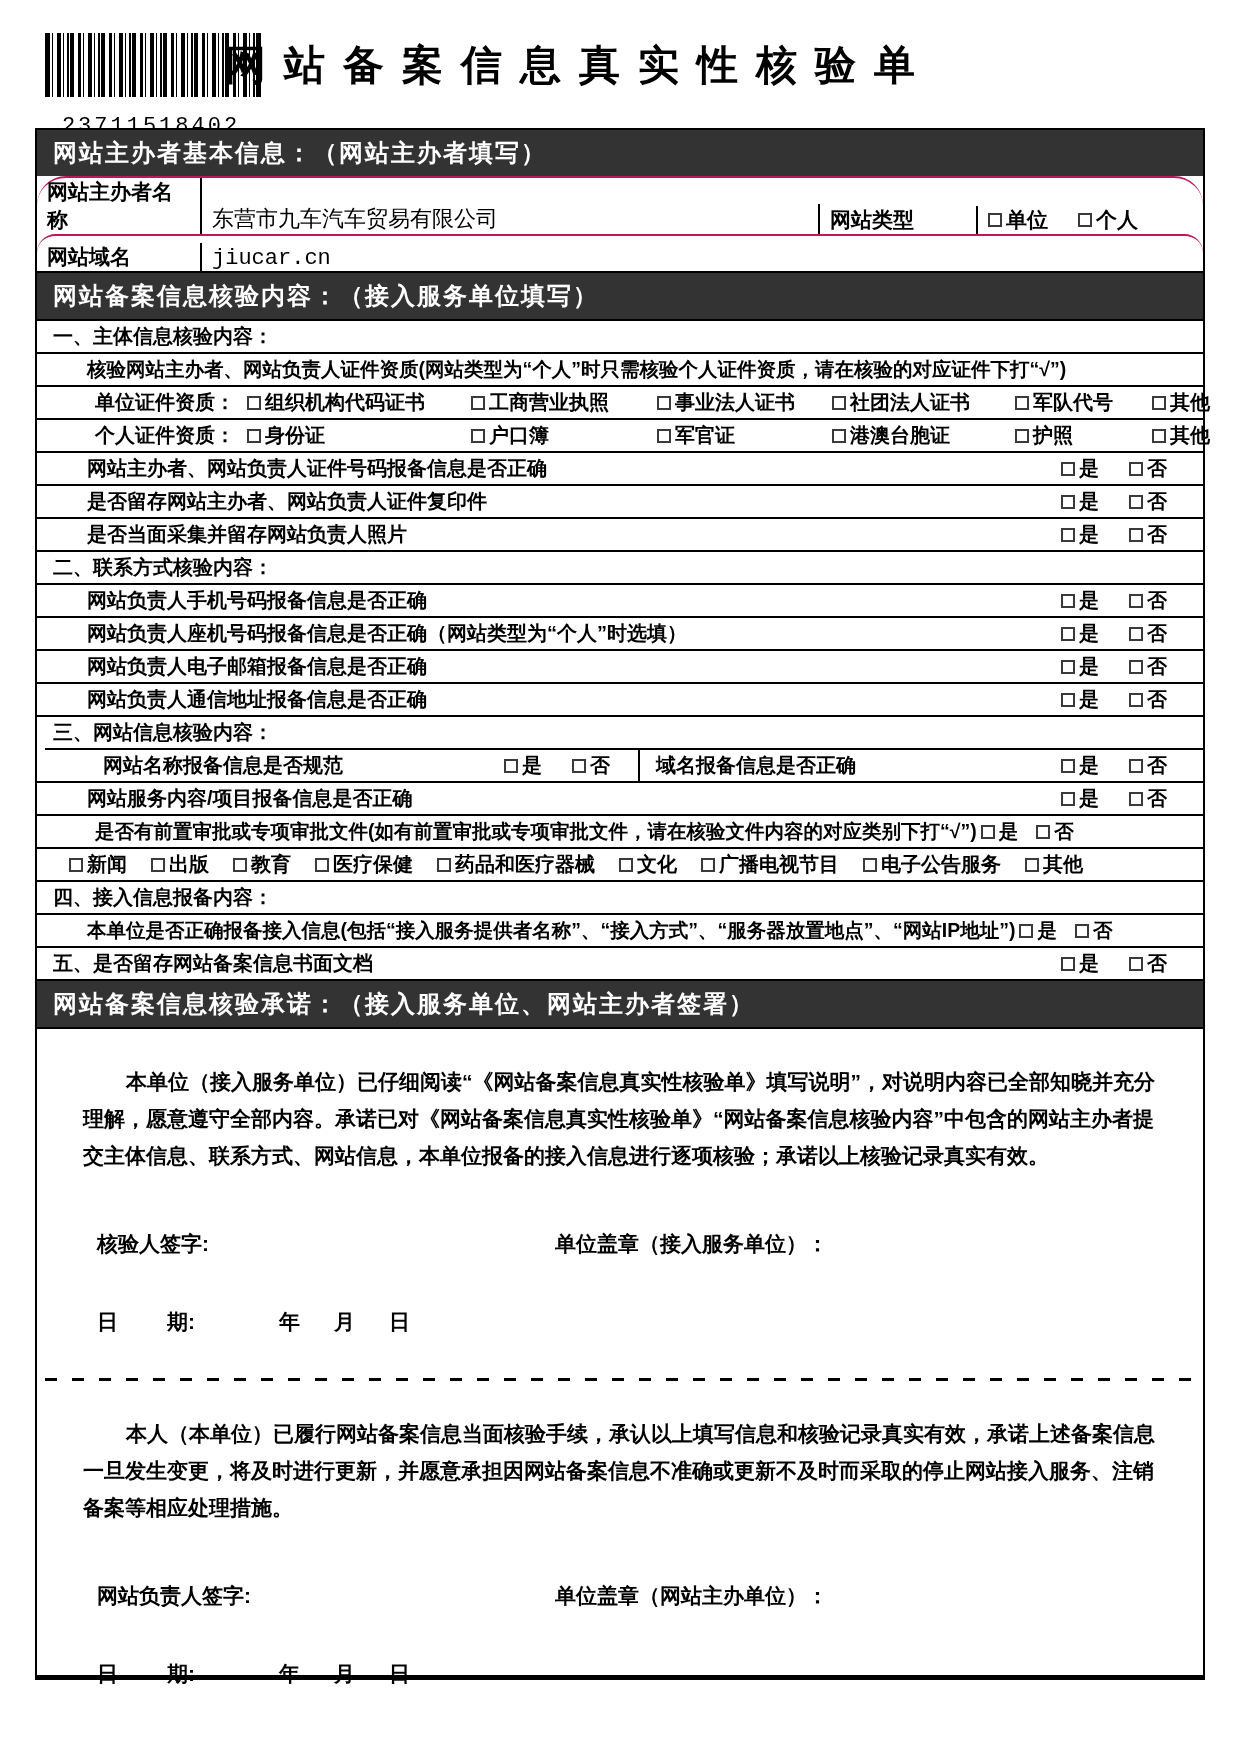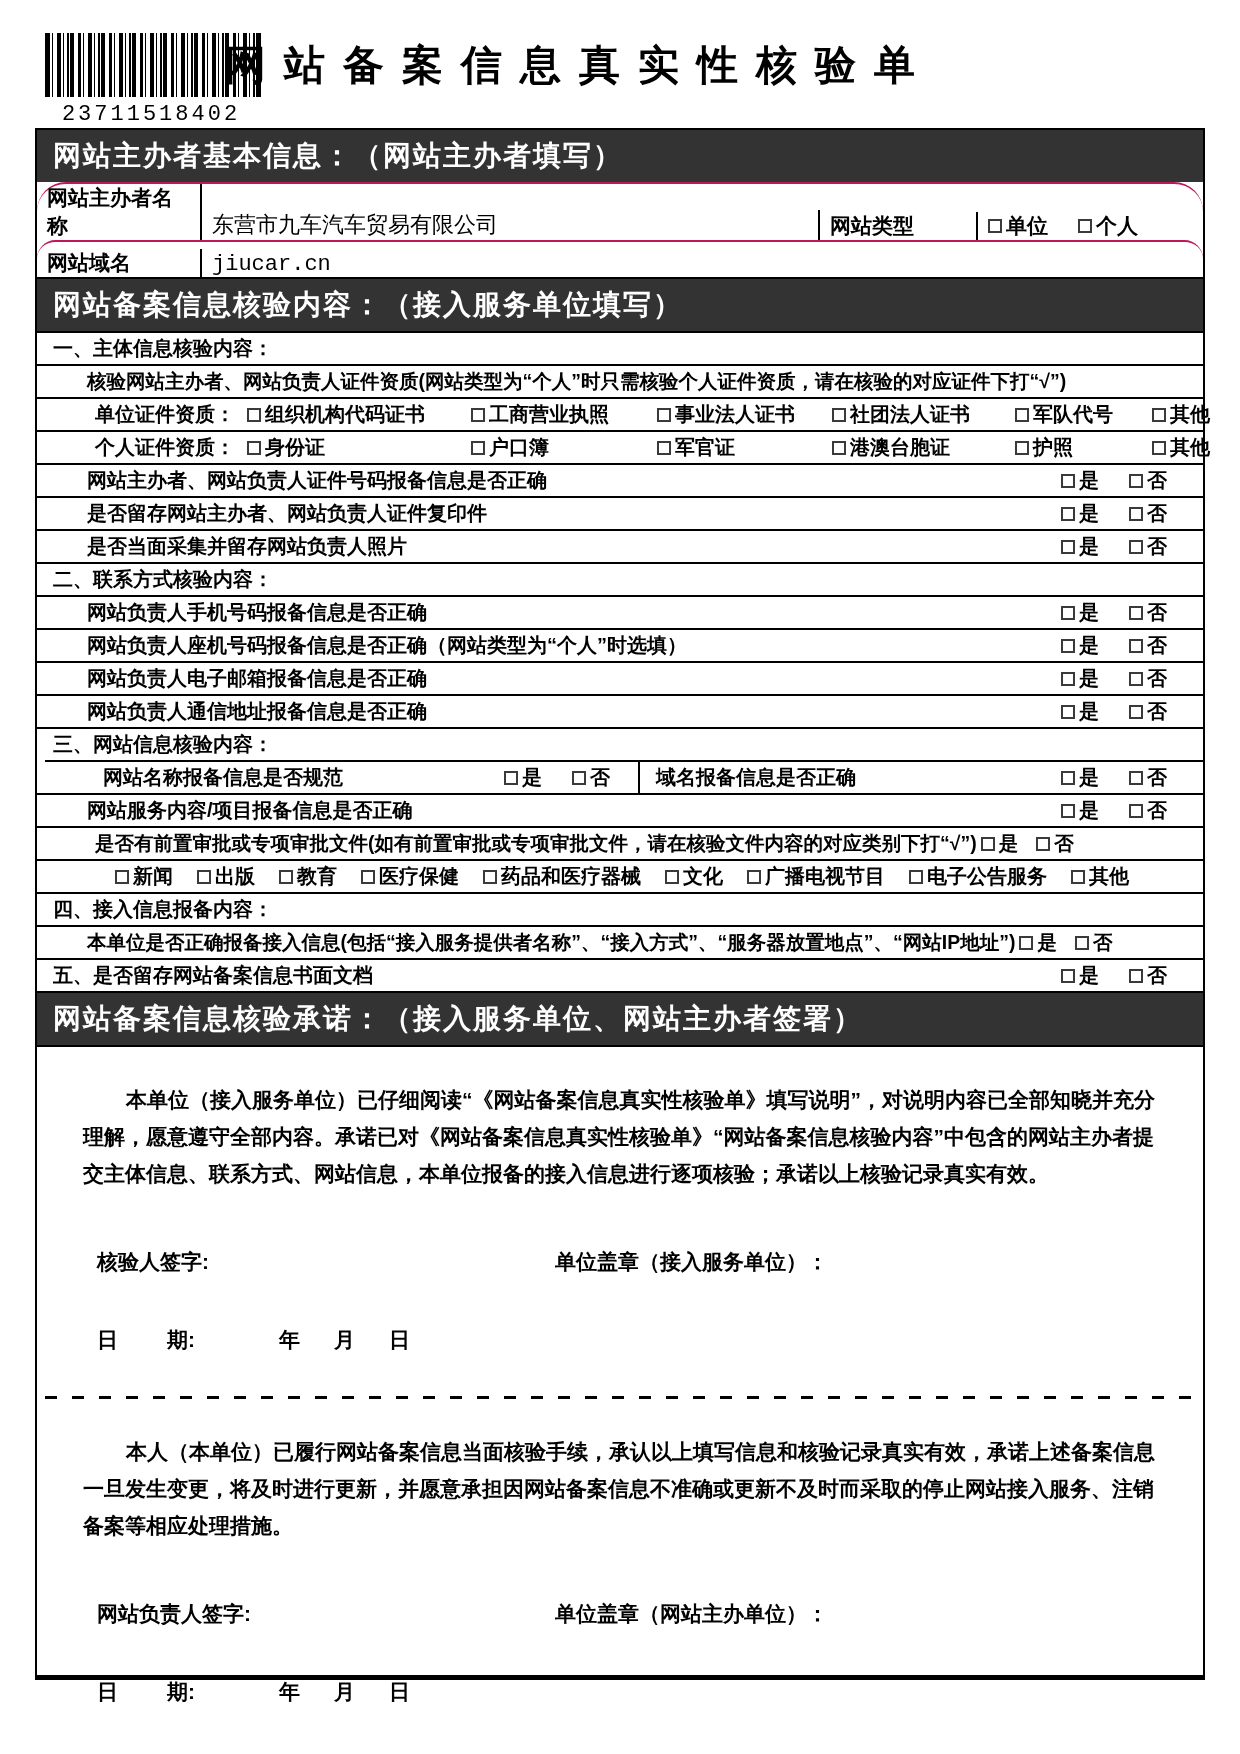--- a/index.html
+++ b/index.html
@@ -13,35 +13,35 @@
   .barcode {
     height:64px; width:212px;
     background:
       repeating-linear-gradient(90deg,
         #000 0 3px, #fff 3px 5px, #000 5px 6px, #fff 6px 10px,
         #000 10px 14px, #fff 14px 16px, #000 16px 17px, #fff 17px 20px,
         #000 20px 22px, #fff 22px 23px, #000 23px 27px, #fff 27px 31px);
     border-left:2px solid #000; border-right:2px solid #000;
   }
   .barcode-num {
-    margin-top:5px; text-align:center; font-family:"Liberation Mono", monospace;
+    margin-top:17px; text-align:center; font-family:"Liberation Mono", monospace;
     font-size:22px; letter-spacing:3px; font-weight:400;
   }
   .doc-title {
     position:absolute; left:180px; right:0; top:8px; 
     font-size:41px; font-weight:700; letter-spacing:18px; white-space:nowrap;
   }
   
   .form {
     position:absolute; top:128px; left:35px; width:1170px; height:1552px;
     border:2px solid #000; border-bottom-width:5px;
     display:flex; flex-direction:column; box-sizing:border-box;
   }
   .bar {
-    background:#333; color:#fff; font-size:28px; font-weight:700;
+    background:#333; color:#fff; font-size:24px; font-weight:700;
     padding:7px 0 7px 16px; letter-spacing:2px; flex:0 0 auto;
   }
   
   .irow { display:flex; align-items:flex-end; border-top:2px solid #be185d; flex:0 0 auto;border-radius:29px; }
   .irow:first-of-type { border-top:none; }
   .icell { display:flex; align-items:center; box-sizing:border-box; padding:0 10px; }
   .lab { font-size:21px; font-weight:700; }
   .cell-name-label { width:165px; flex:0 0 165px; border-right:2px solid #000; }
   .cell-name-value { flex:1 1 auto; border-right:2px solid #000; font-size:22px; font-weight:400; }
   .cell-type-label { width:158px; flex:0 0 158px; border-right:2px solid #000; }
@@ -61,21 +61,21 @@
   .yn-inline { display:flex; gap:18px; margin-left:4px; padding-right:8px; }
   .opt { display:inline-flex; align-items:center; white-space:nowrap; }
   .cbx {
     display:inline-block; width:14px; height:14px; border:2px solid #3a3a3a;
     margin-right:4px; box-sizing:border-box; background:#fff; flex:0 0 auto;
   }
   .grid-cert {
     display:grid; grid-template-columns:152px 224px 186px 175px 183px 137px auto;
     align-items:center; width:100%; padding-left:58px; box-sizing:border-box;
   }
-  .cats { display:flex; gap:24px; padding-left:78px; width:100%; box-sizing:border-box; align-items:center; }
+  .cats { display:flex; gap:24px; padding-left:32px; width:100%; box-sizing:border-box; align-items:center; }
   .split { padding:0; align-items:stretch;margin-left:8px; }
   .split .half-l {
     width:595px; flex:0 0 595px; border-right:2px solid #000;
     display:flex; align-items:center; padding-left:58px; box-sizing:border-box;
   }
   .split .half-l .yn { padding-right:28px; }
   .split .half-r { flex:1; display:flex; align-items:center; padding-left:16px; }
   
   .pledge { flex:1 1 auto; border-top:2px solid #000; font-size:21px; font-weight:600; }
   .pledge p { margin:34px 44px 0 46px; line-height:37px; text-indent:43px; }

